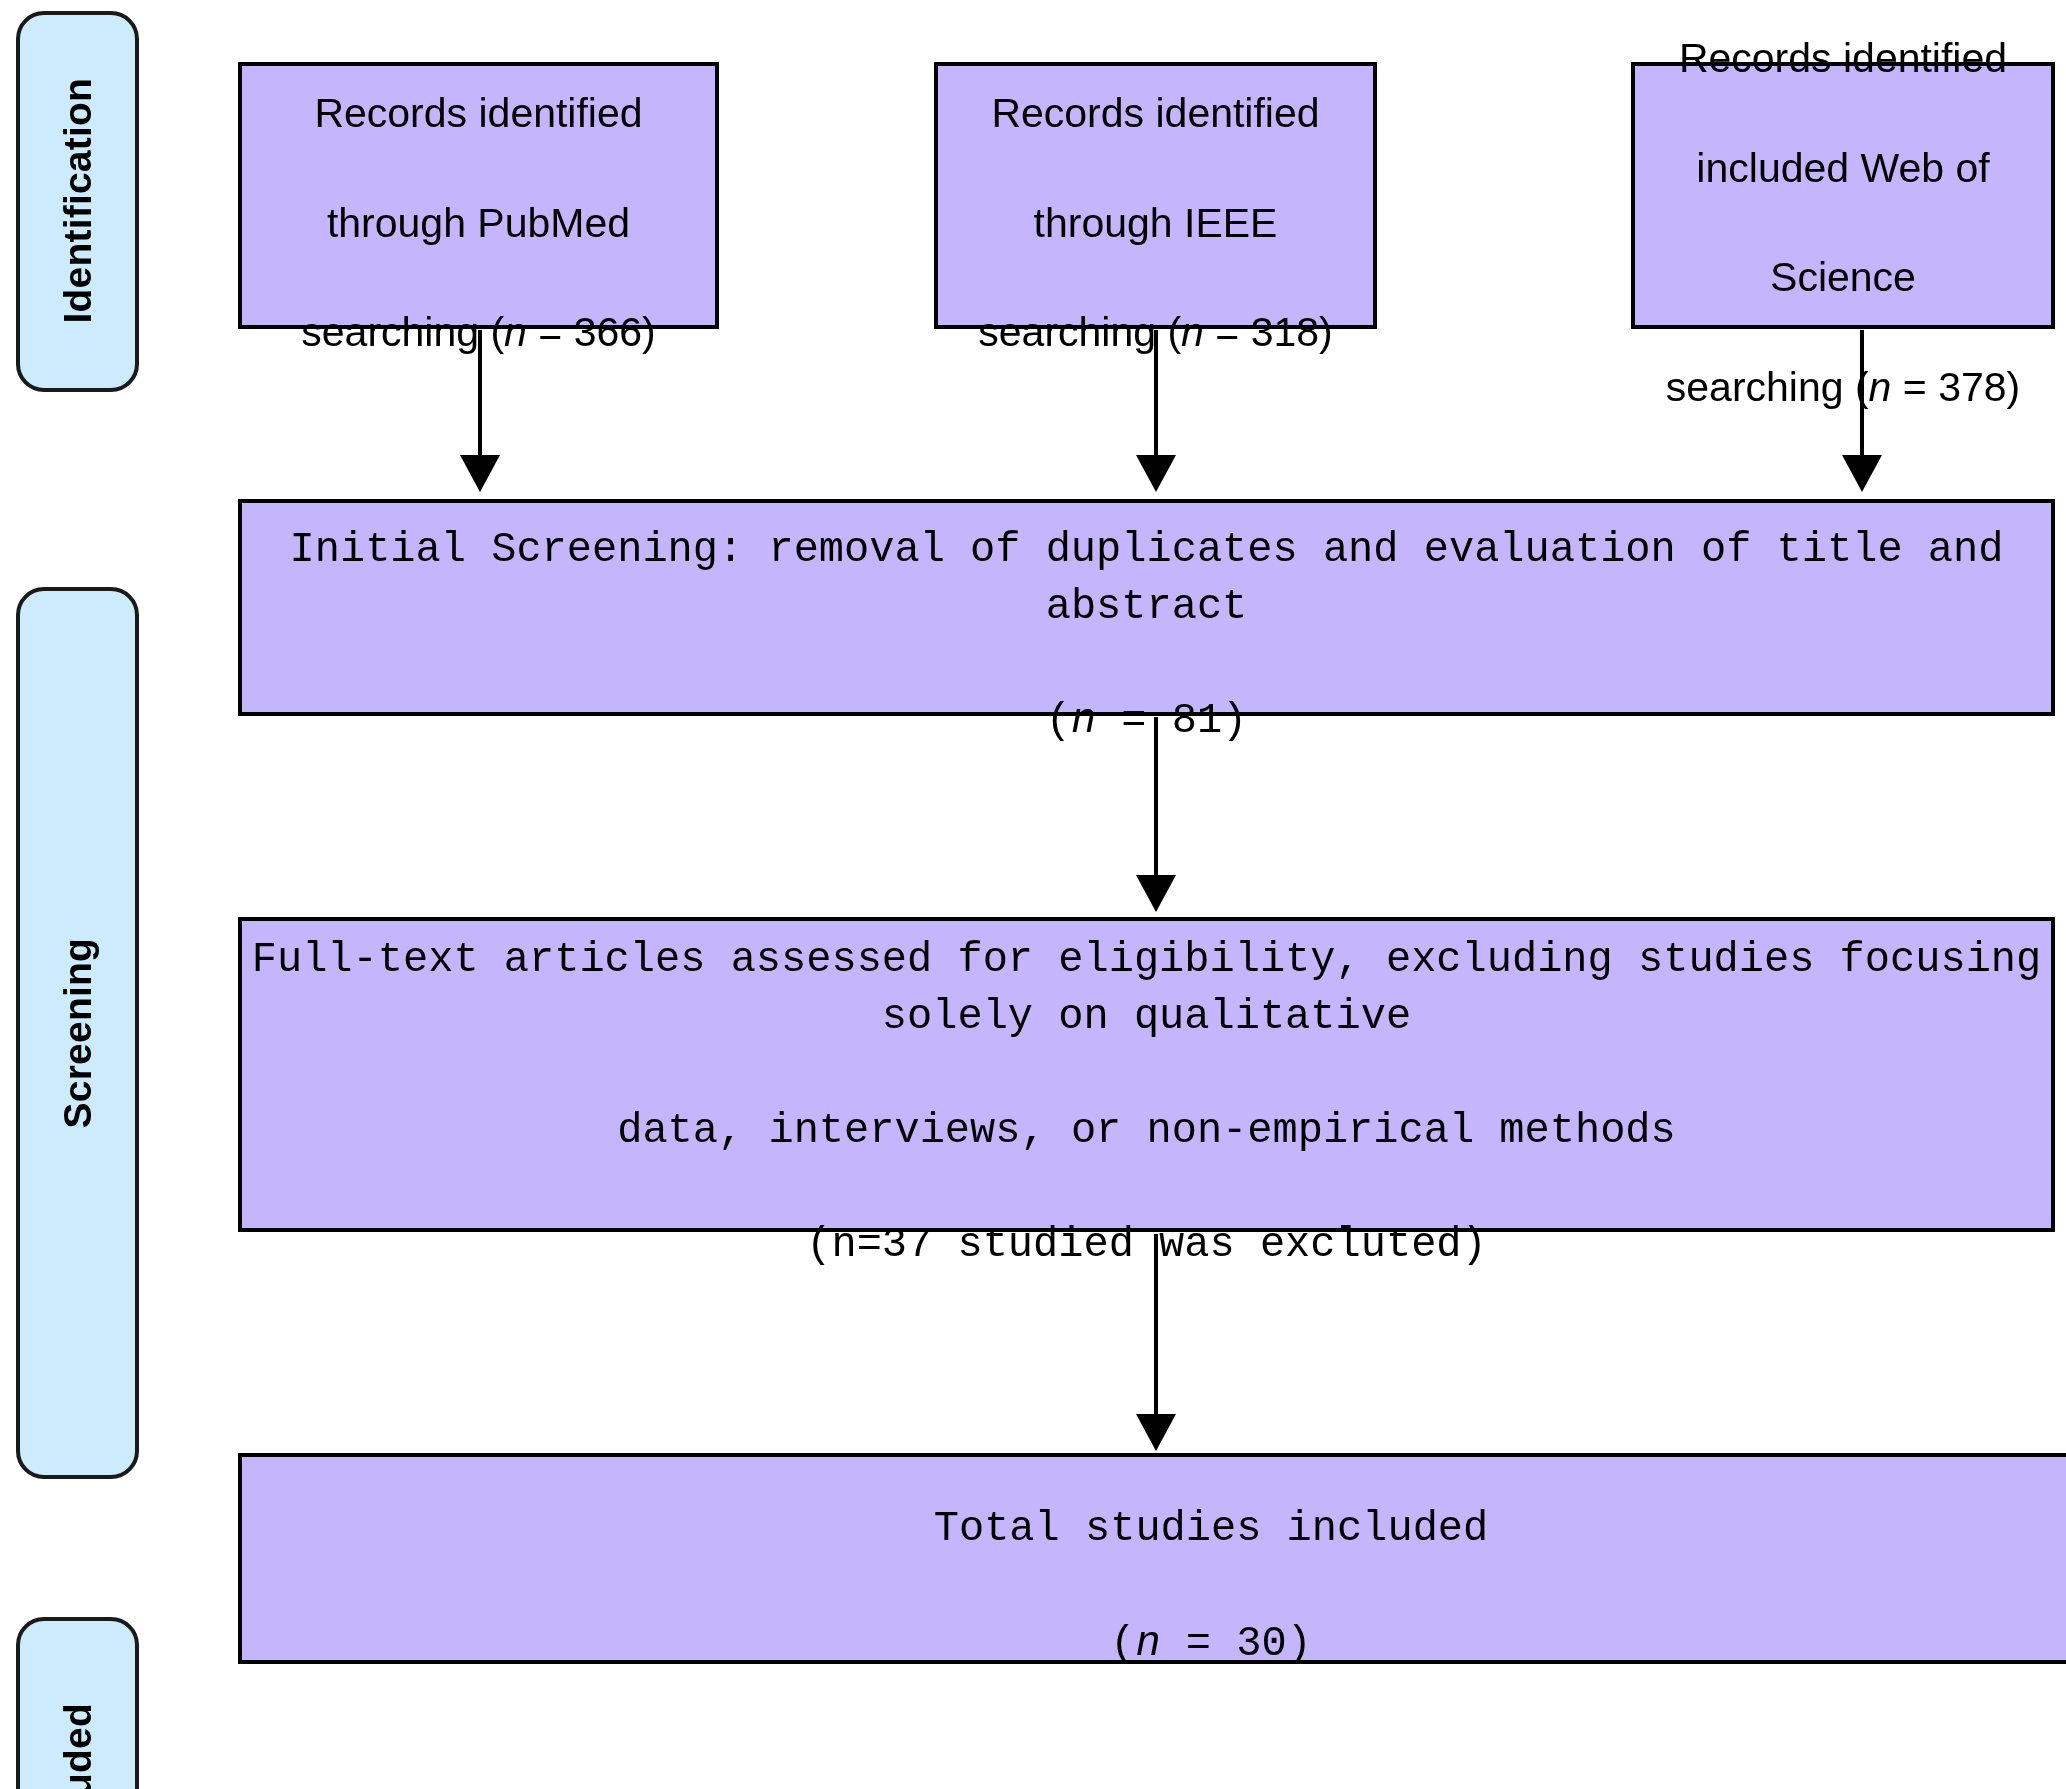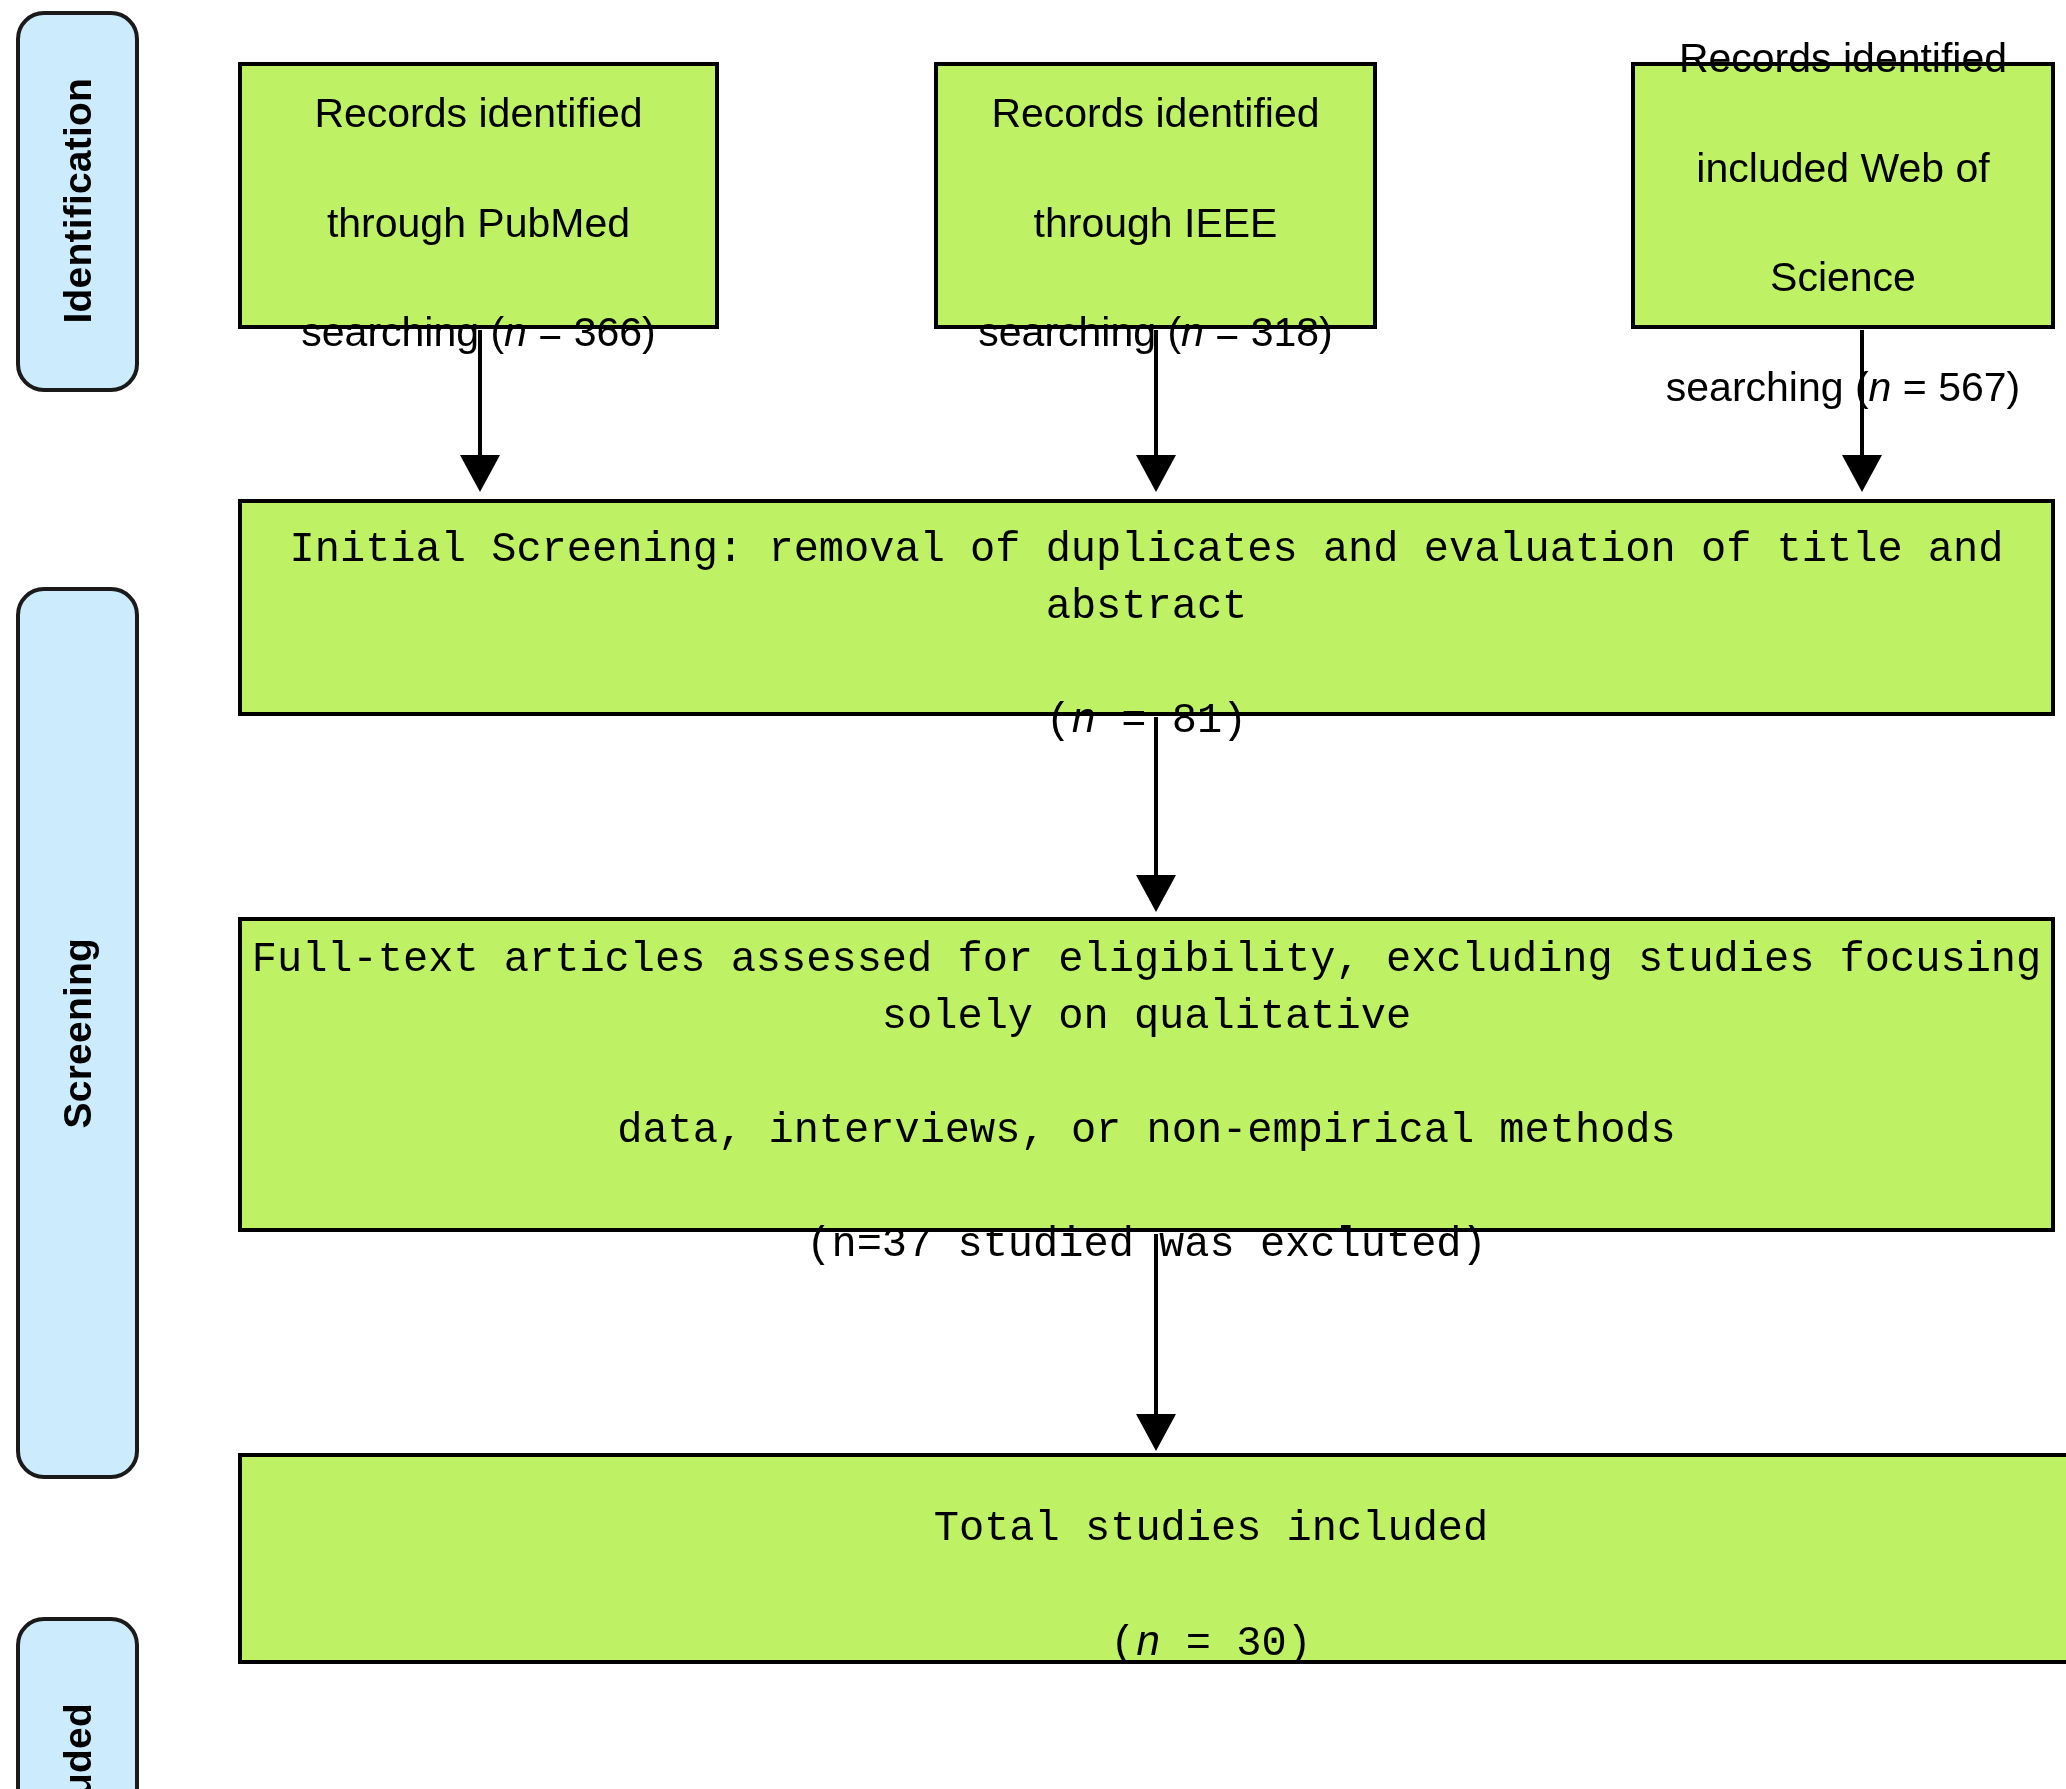--- a/index.html
+++ b/index.html
@@ -41,21 +41,21 @@
     letter-spacing: 0.2px;
     line-height: 1;
     white-space: nowrap;
     color: #000000;
   }
 
   
   .flow-box {
     position: absolute;
     box-sizing: border-box;
-    background: #bef264;
+    background: #c4b5fd;
     border: 4.3px solid #000000;
     display: flex;
     align-items: center;
     justify-content: center;
     text-align: center;
   }
   .flow-box .box-text {
     font-size: 41px;
     line-height: 1.34;
     color: #000000;
@@ -124,21 +124,21 @@
       <span>through IEEE</span><br>
       <span>searching (</span><span class="nital">n</span><span> = 318)</span>
     </div>
   </div>
 
   <div class="flow-box" style="left:1631px; top:62px; width:424px; height:267px;">
     <div class="box-text">
       <span>Records identified</span><br>
       <span>included Web of</span><br>
       <span>Science</span><br>
-      <span>searching (</span><span class="nital">n</span><span> = 567)</span>
+      <span>searching (</span><span class="nital">n</span><span> = 378)</span>
     </div>
   </div>
 
   <div class="arrow" style="left:460px; top:330px; width:40px; height:162px;">
     <div class="shaft" style="height:125px;"></div>
     <div class="head"></div>
   </div>
 
   <div class="arrow" style="left:1136px; top:330px; width:40px; height:162px;">
     <div class="shaft" style="height:125px;"></div>

